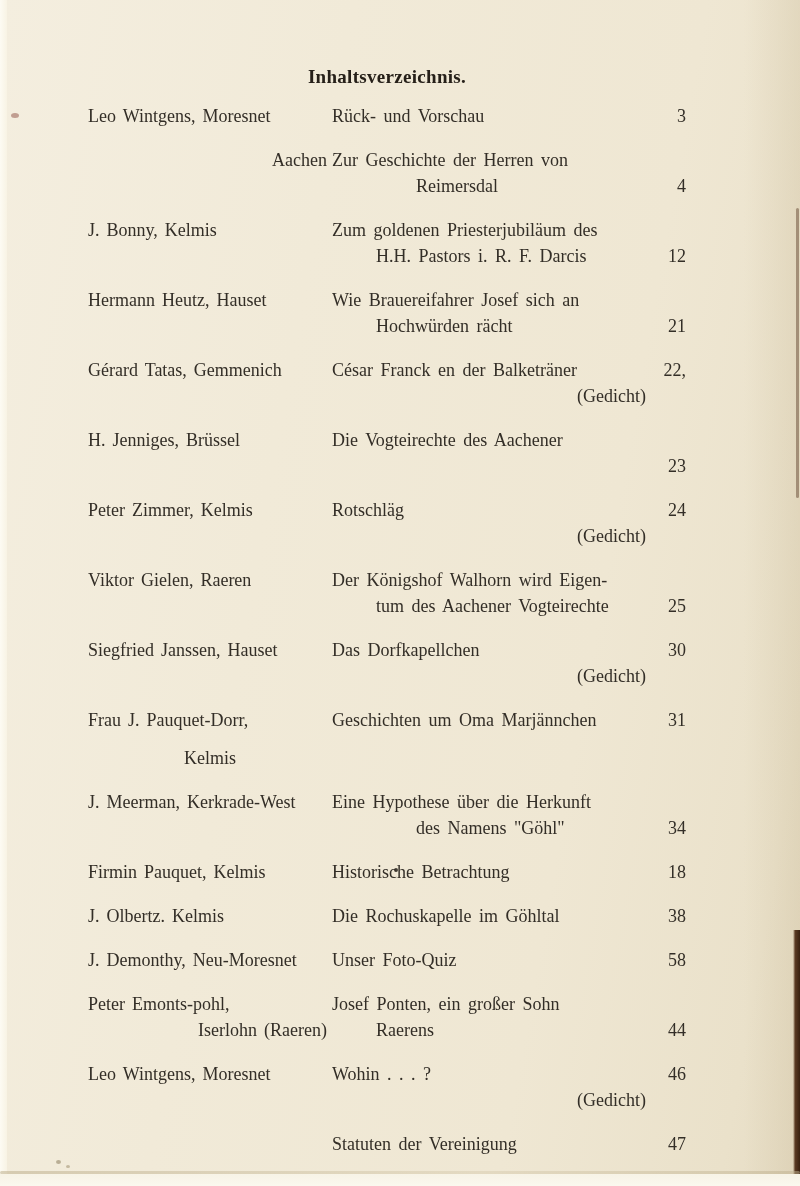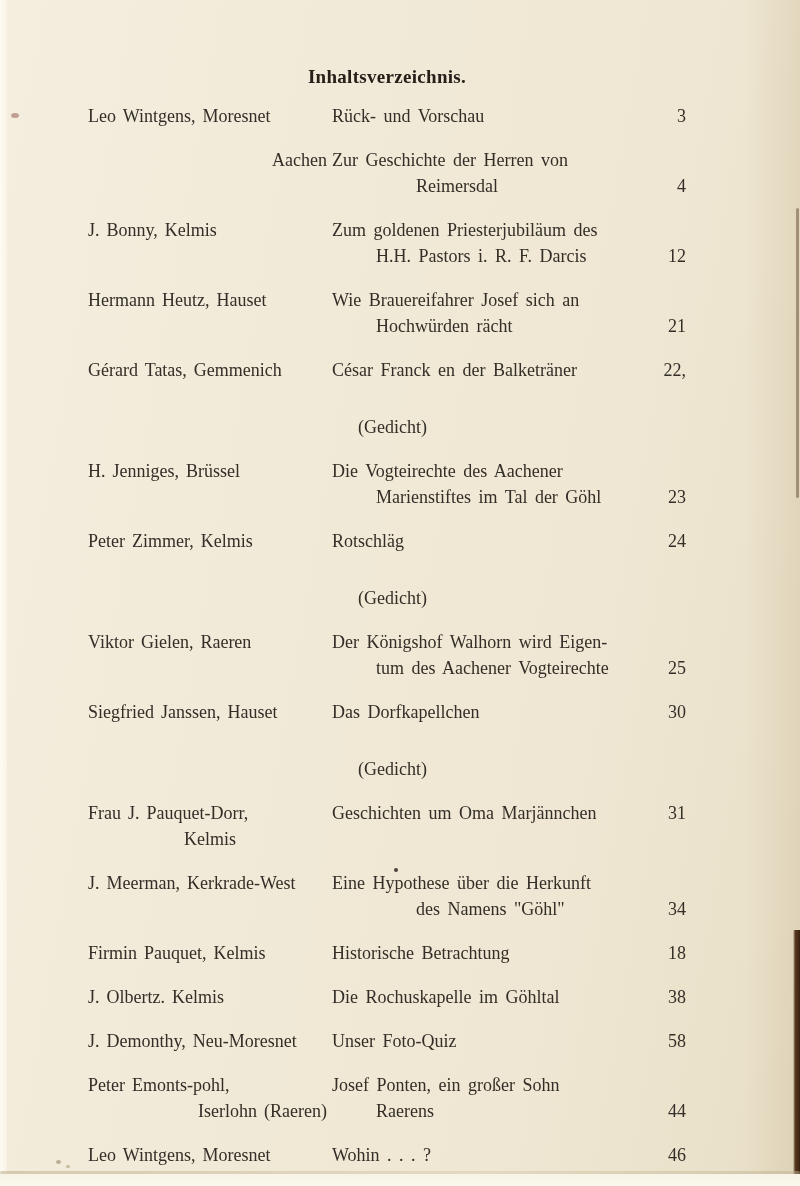--- a/index.html
+++ b/index.html
@@ -52,25 +52,25 @@
   }
   .row {
     display: grid;
     grid-template-columns: 244px 314px 40px;
     margin-bottom: 18px;
     font-size: 18px;
     line-height: 26px;
   }
   .author-col { word-spacing: 2.5px; }
   .author-line2.right  { text-align: right; padding-right: 5px; }
-  .author-line2.center { text-align: center; }
+  .author-line2.center { text-align: center; margin-top: 12px; }
   .title-col { word-spacing: 3px; }
   .title-line2 { padding-left: 44px; }
   .title-line2.lg { padding-left: 84px; }
-  .entry-note { text-align: left; padding-left: 26px; margin-top: 31px; }
+  .entry-note { text-align: right; padding-left: 26px; }
   .page-num { text-align: right; align-self: start; }
   .page-num.line2 { padding-top: 26px; }
 </style>
 </head>
 <body>
 
 <div class="scan">
 
   <div class="edge-left"></div>
   <div class="right-shade"></div>
@@ -149,21 +149,20 @@
     <div class="page-num">22,</div>
   </div>
 
   <div class="row">
     <div class="author-col">
       <div class="author-line1">H. Jenniges, Brüssel</div>
 
     </div>
     <div class="title-col">
       <div class="title-line1">Die Vogteirechte des Aachener</div>
-      <div class="title-line2">Marienstiftes im Tal der Göhl</div>
 
     </div>
     <div class="page-num line2">23</div>
   </div>
 
   <div class="row">
     <div class="author-col">
       <div class="author-line1">Peter Zimmer, Kelmis</div>
 
     </div>

